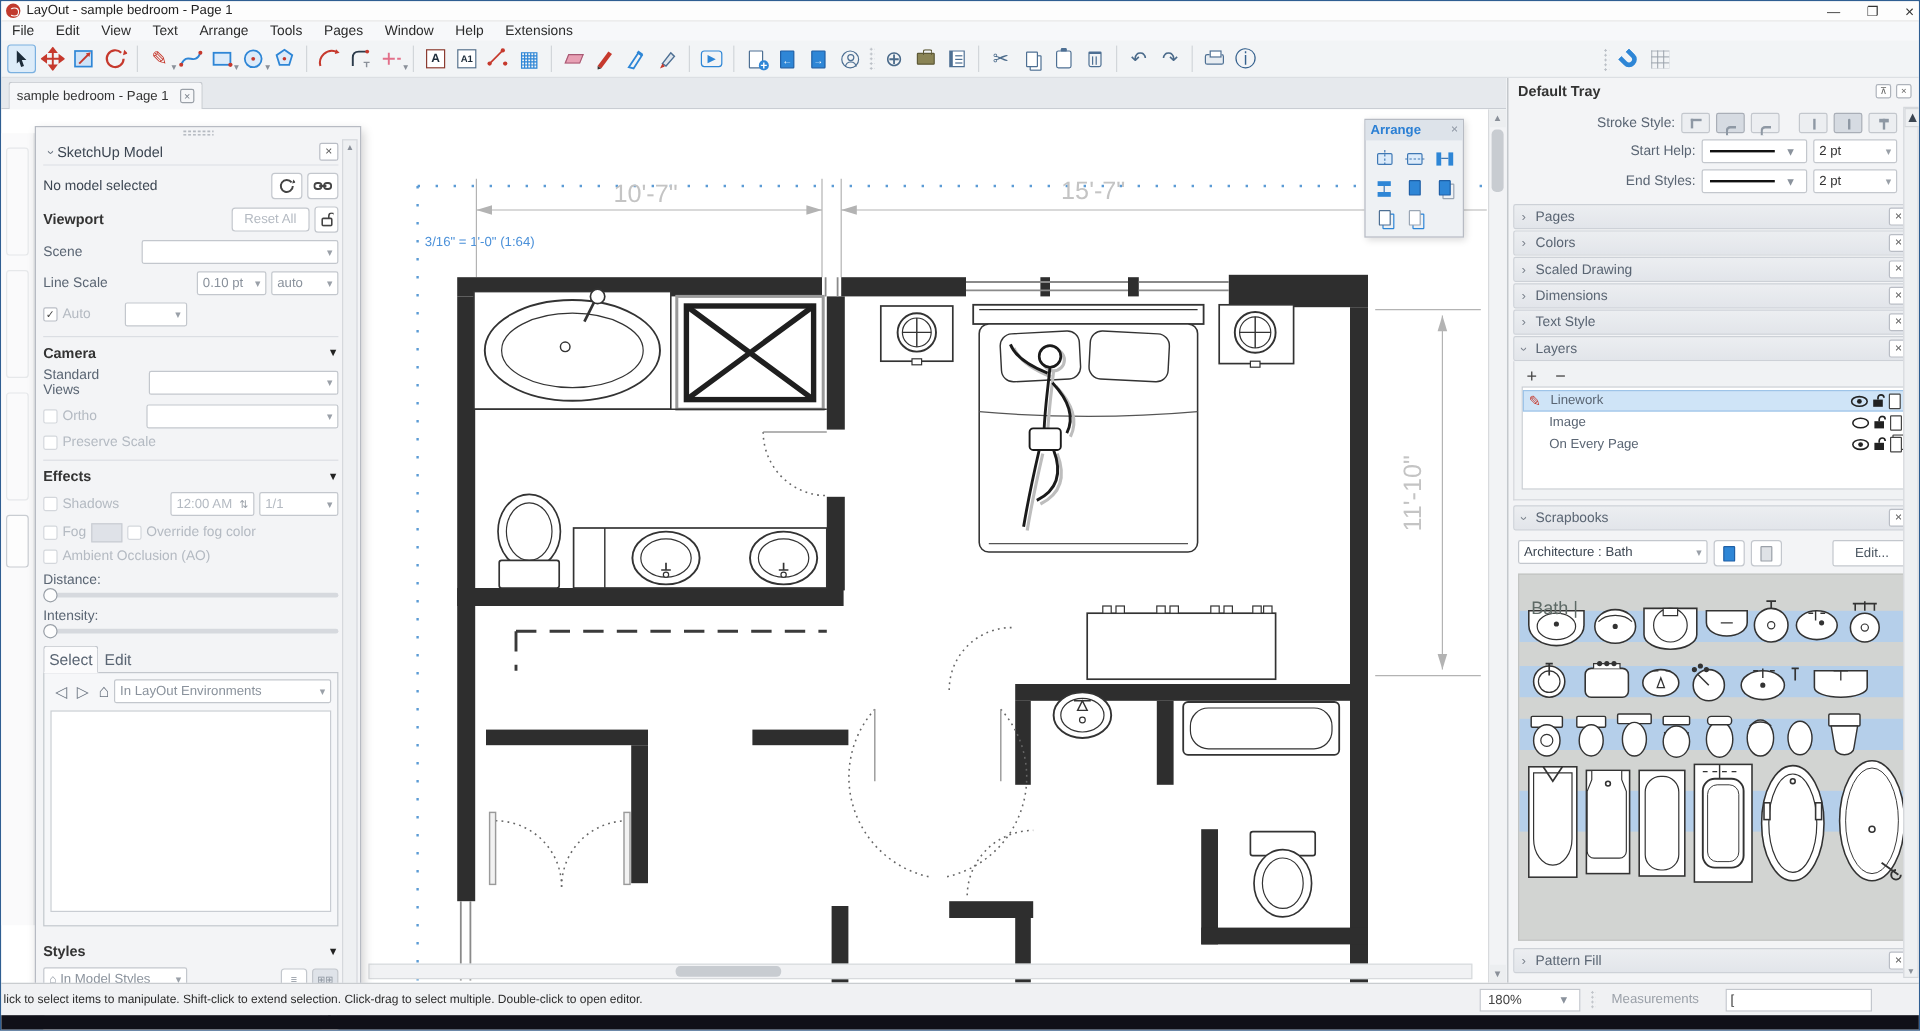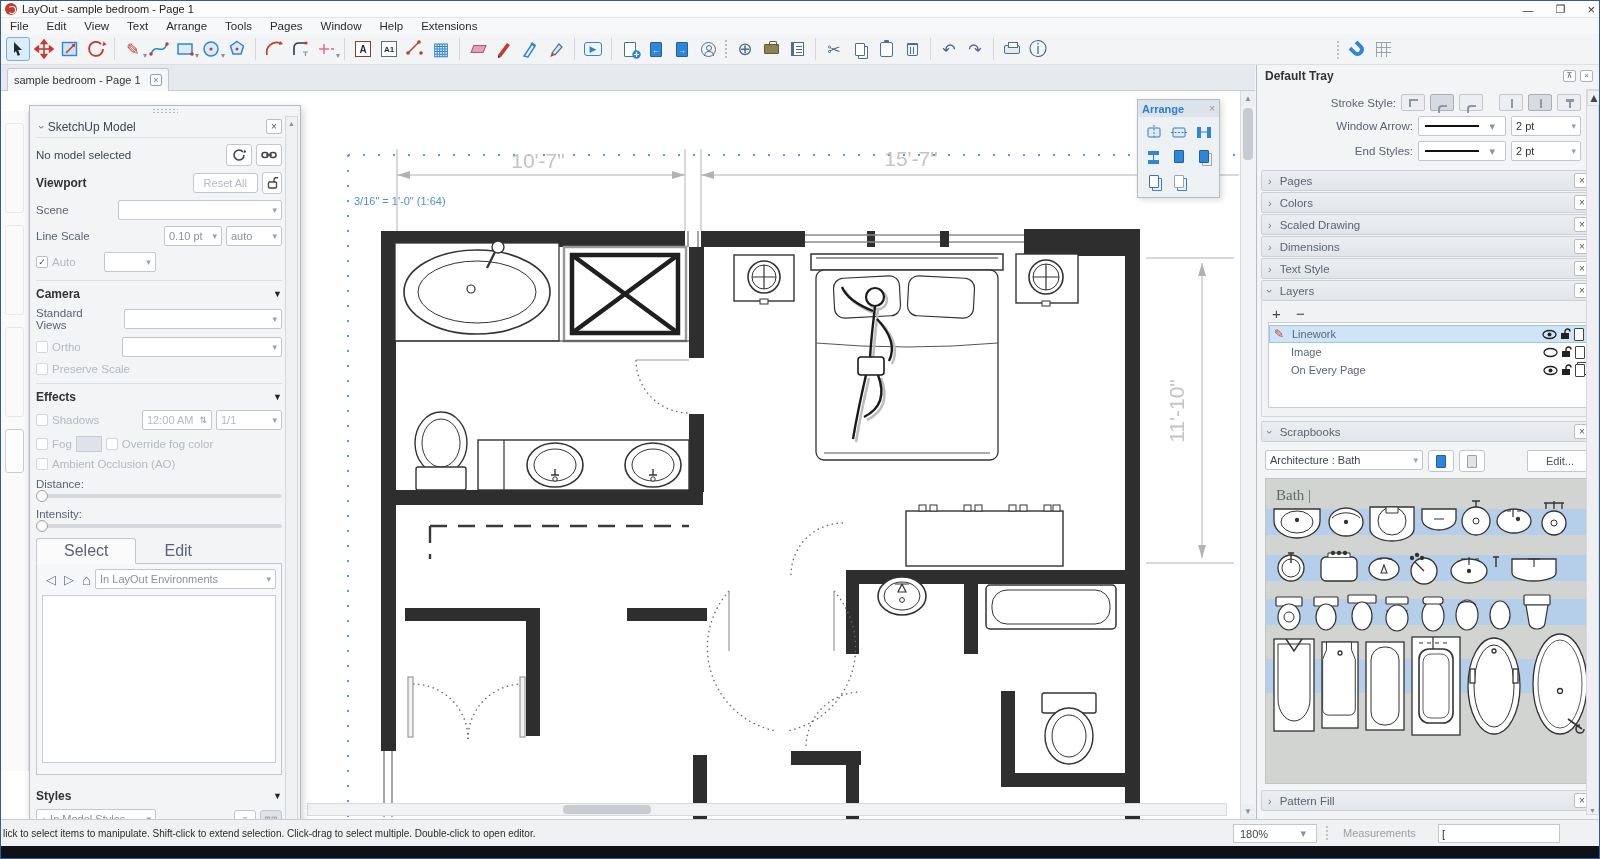--- a/index.html
+++ b/index.html
@@ -89,21 +89,21 @@
   .sqbtn { width:26px; height:22px; background:#fff; border:1px solid #c3c7cd; border-radius:3px; display:flex; align-items:center; justify-content:center; }
   .btn { background:#fff; border:1px solid #c3c7cd; border-radius:3px; height:20px; padding:0 10px; font-size:11px; color:#b4bac2; display:flex; align-items:center; }
   .chk { width:12px; height:12px; border:1px solid #b9bdc5; background:#fff; border-radius:2px; font-size:9px; line-height:11px; text-align:center; color:#444; }
   .chk.dis { border-color:#d4d7dc; }
   .spacer { flex:1; }
   .divl { height:1px; background:#dbdee3; margin-top:8px; }
   .tri { margin-left:auto; font-size:9px; color:#222; }
   .sld { height:4px; background:#d6d9de; border-radius:2px; position:relative; margin-top:4px; }
   .sld .th { position:absolute; left:0; top:-4px; width:12px; height:12px; border-radius:50%; background:#fdfdfd; border:1px solid #9aa0a8; }
   .minitabs { display:flex; margin-top:10px; }
-  .minitab { padding:3px 27px; font-size:16px; color:#5a6573; border:1px solid transparent; }
+  .minitab { padding:3px 4px; font-size:13px; color:#5a6573; border:1px solid transparent; }
   .minitab.act { background:#fbfbfc; border-color:#c3c7cd; border-bottom-color:#fbfbfc; border-radius:3px 3px 0 0; }
   .tabbody { border:1px solid #c3c7cd; background:#f6f7f9; padding:5px; height:212px; margin-top:-1px;}
   .navic { font-size:13px; color:#6a7480; margin:0 4px; }
   .whitebox { background:#fff; border:1px solid #c9cdd3; height:168px; margin-top:6px; }
 
   
   .arrange { position:absolute; left:1136px; top:98px; width:83px; height:99px; background:#eef1f4; border:1px solid #b7bbc3; box-shadow:2px 2px 6px rgba(0,0,0,.15); }
   .arrange .ahdr { display:flex; align-items:center; height:17px; background:#dde3ea; padding:0 4px; }
   .arrange .ahdr .t { color:#2a7fd4; font-size:11px; font-weight:bold; flex:1; }
   .arrange .ahdr .x { color:#8a93a0; font-size:10px; }
@@ -134,21 +134,21 @@
   .sec .t { font-size:11.5px; color:#5a6573; flex:1; }
   .layersbody { margin:0 4px; background:#f0f2f4; border:1px solid #d5d8dc; border-top:none; padding:4px 6px 8px 6px; }
   .pm { font-size:15px; color:#444; margin:0 8px 2px 4px; }
   .layerlist { background:#fff; border:1px solid #c9cdd3; }
   .lrow { display:flex; align-items:center; height:18px; padding:0 4px; gap:3px; }
   .lrow.sel { background:#cfe4f7; border:1px solid #9ec4e8; }
   .lrow .nm { font-size:11px; color:#5a6573; flex:1; margin-left:3px; }
   .pencil-red { color:#c6392d; font-size:12px; width:12px; }
   .scrapctl { display:flex; align-items:flex-start; gap:5px; margin:8px 8px 0 8px; }
   .scrapprev { margin:6px 8px; background:#d2d4d2; border:1px solid #c2c4c2; height:306px; position:relative; overflow:hidden; }
-  .scrapprev .ttl { position:absolute; left:10px; top:8px; font-size:15px; color:#5e6a66;font-family:Liberation Serif, serif; }
+  .scrapprev .ttl { position:absolute; left:10px; top:20px; font-size:15px; color:#5e6a66; }
   .edit-btn { background:#fff; border:1px solid #c3c7cd; border-radius:2px; height:22px; padding:0 18px; font-size:11px; color:#4a5560; display:flex; align-items:center; margin-left:auto; }
 
   
   .statusbar { position:absolute; left:0; top:818px; width:1600px; height:27px; background:#f0f1f3; border-top:1px solid #c9cccf; display:flex; align-items:center; }
   .statusbar .hint { font-size:10px; color:#2b2b2b; margin-left:2px; flex:0 0 auto; }
   .zoomdd { position:absolute; left:1232px; top:4px; width:84px; height:19px; background:#fff; border:1px solid #c3c7cd; display:flex; align-items:center; padding:0 6px; font-size:11px; color:#444; }
   .meas-lbl { position:absolute; left:1342px; top:7px; font-size:11px; color:#9aa0a8; }
   .meas-in { position:absolute; left:1437px; top:4px; width:122px; height:19px; background:#fff; border:1px solid #c3c7cd; font-family:"Liberation Sans",sans-serif; font-size:11px; color:#333; padding:0 3px; }
   .meas-dots { position:absolute; left:1324px; top:5px; width:5px; height:16px; background-image:radial-gradient(#c0c4c9 1px, transparent 1px); background-size:4px 4px; }
   .bottomedge { position:absolute; left:0; top:845px; width:1600px; height:14px; background:#101018; }
@@ -616,21 +616,21 @@
             <i class="cap"></i>
           </span>
         <span class="ss-btn on">
             <i class="cap rnd"></i>
           </span>
         <span class="ss-btn">
             <i class="cap sq"></i>
           </span>
       </div>
       <div class="sr">
-        <span class="lbl">Window Arrow:</span>
+        <span class="lbl">Start Help:</span>
         <span class="arrow-dd">
             <span class="ln"></span>
             <span class="dd car" style="border:none;height:auto;">▾</span>
           </span>
         <span class="dd pt-dd">
             <span style="color:#333">2 pt</span>
             <span class="car">▾</span>
           </span>
       </div>
       <div class="sr">

